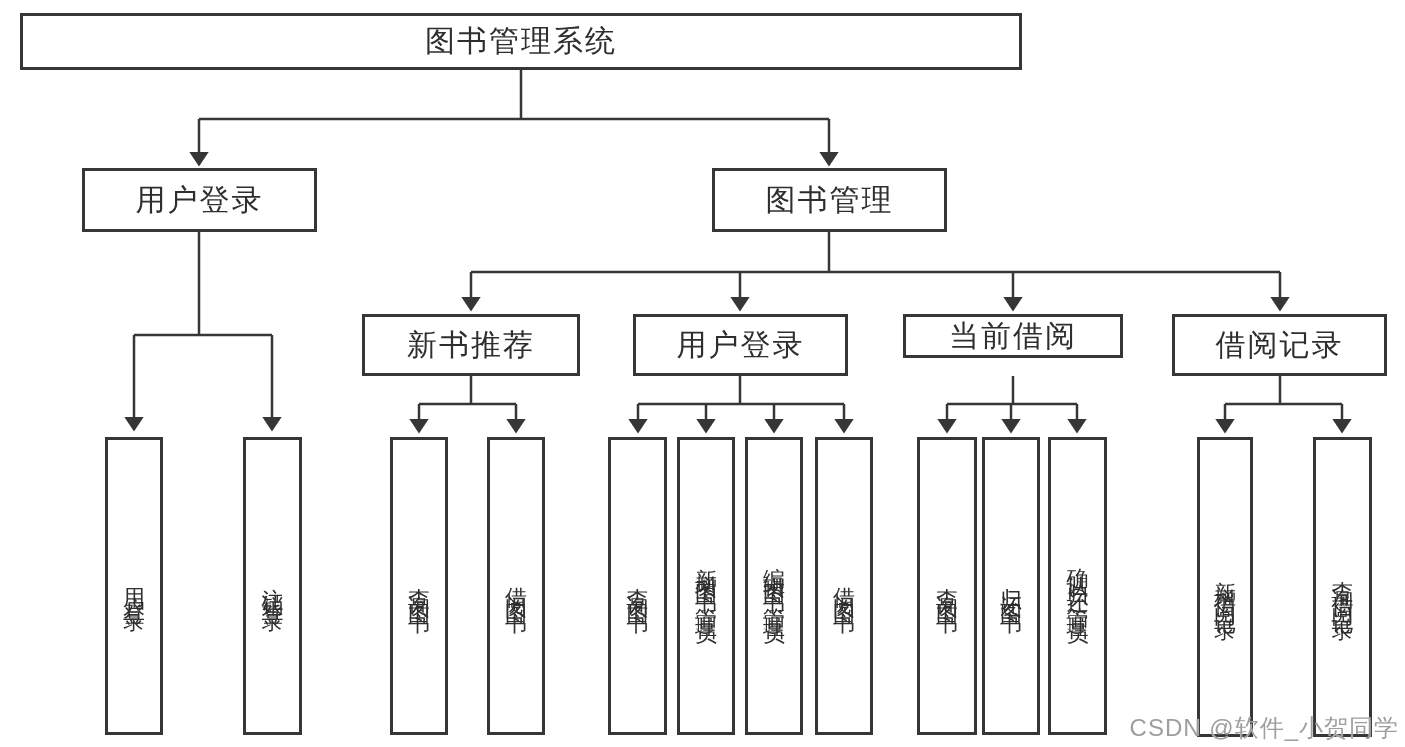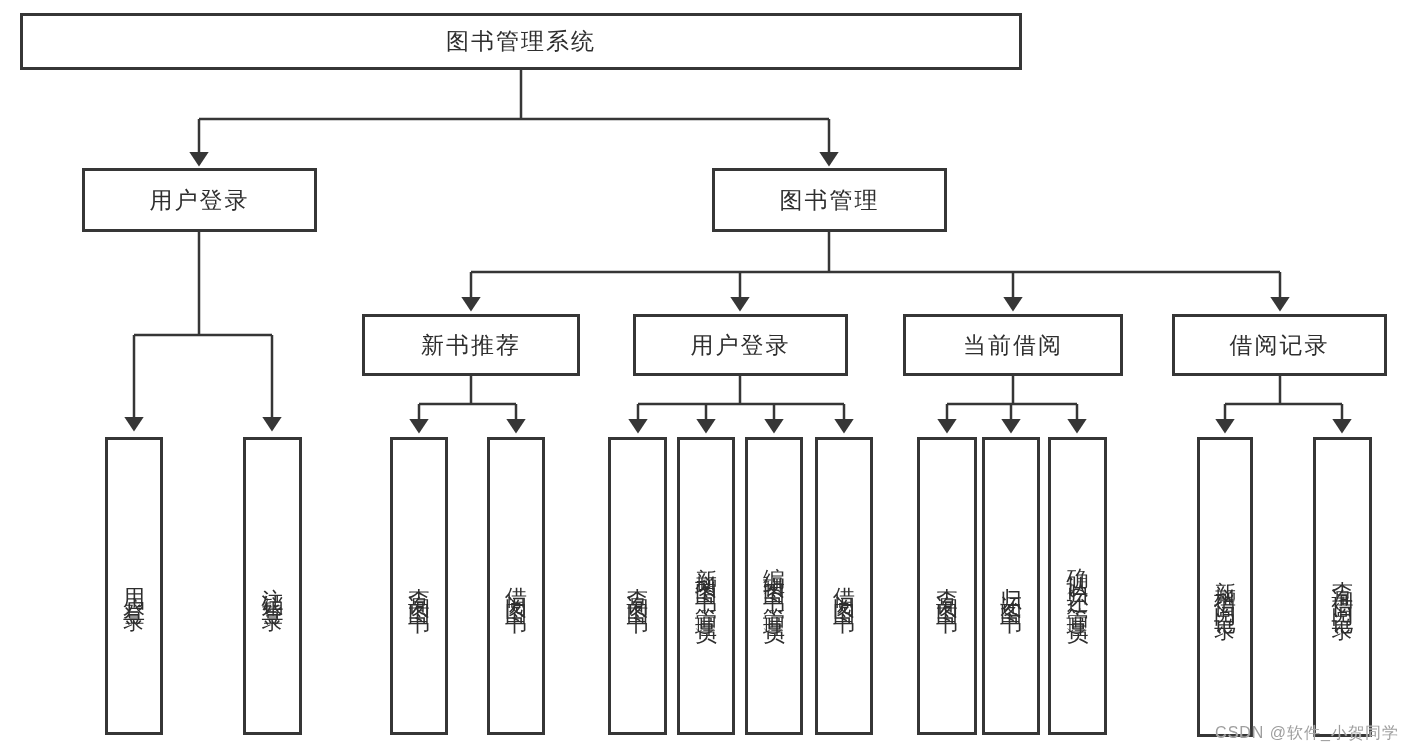--- a/index.html
+++ b/index.html
@@ -20,33 +20,33 @@
   .node {
     position: absolute;
     box-sizing: border-box;
     background: #ffffff;
     border: 3px solid #363636;
     display: flex;
     align-items: center;
     justify-content: center;
     color: #2e2e2e;
   }
-  .node.h { font-size: 23px; letter-spacing: 2px; white-space: nowrap; }
+  .node.h { font-size: 30px; letter-spacing: 2px; white-space: nowrap; }
   .node.v { font-size: 22px; }
   .node.v .lbl {
     writing-mode: vertical-rl;
     text-orientation: mixed;
     letter-spacing: 8px;
     line-height: 1;
   }
   .watermark {
     position: absolute;
     right: 6px;
     bottom: 3px;
-    font-size: 16px;
+    font-size: 24px;
     color: #9e9e9e;
     letter-spacing: 1px;
     white-space: nowrap;
     z-index: 5;
     text-shadow: 0 0 1px #ffffff;
   }
 </style>
 </head>
 <body>
 
@@ -100,21 +100,21 @@
   <div class="node h" style="left:712px;top:168px;width:235px;height:64px">
     <span class="lbl">图书管理</span>
   </div>
 
   <div class="node h" style="left:362px;top:314px;width:218px;height:62px">
     <span class="lbl">新书推荐</span>
   </div>
   <div class="node h" style="left:633px;top:314px;width:215px;height:62px">
     <span class="lbl">用户登录</span>
   </div>
-  <div class="node h" style="left:903px;top:314px;width:220px;height:62px">
+  <div class="node h" style="left:903px;top:314px;width:220px;height:44px">
     <span class="lbl">当前借阅</span>
   </div>
   <div class="node h" style="left:1172px;top:314px;width:215px;height:62px">
     <span class="lbl">借阅记录</span>
   </div>
 
   <div class="node v" style="left:105px;top:437px;width:58px;height:298px">
     <span class="lbl">用户登录</span>
   </div>
   <div class="node v" style="left:243px;top:437px;width:59px;height:298px">

